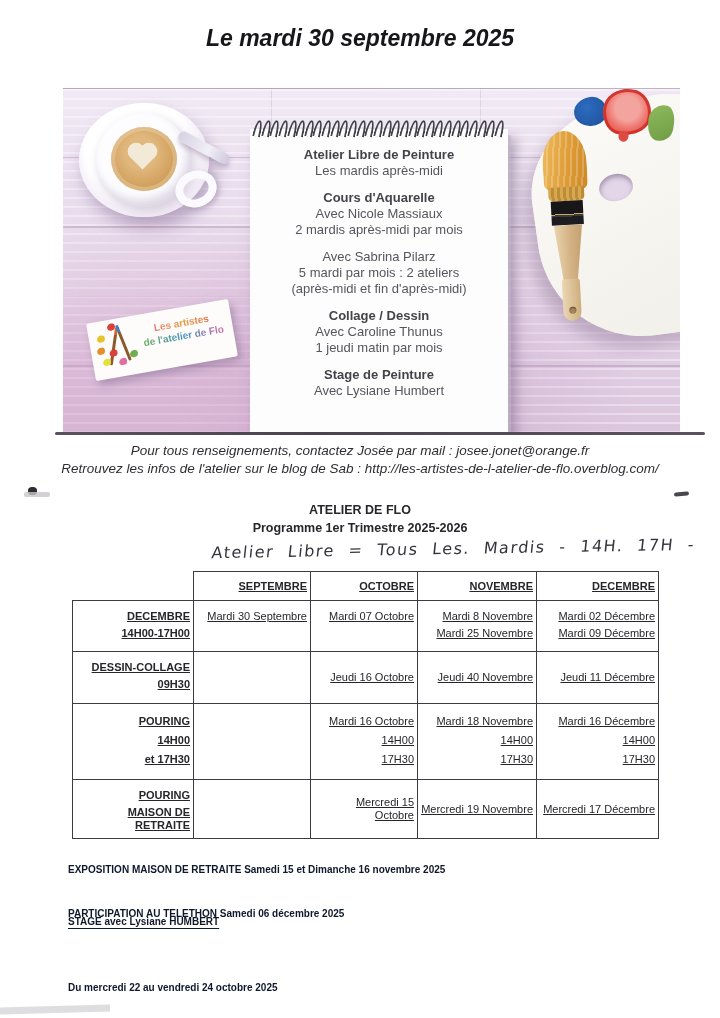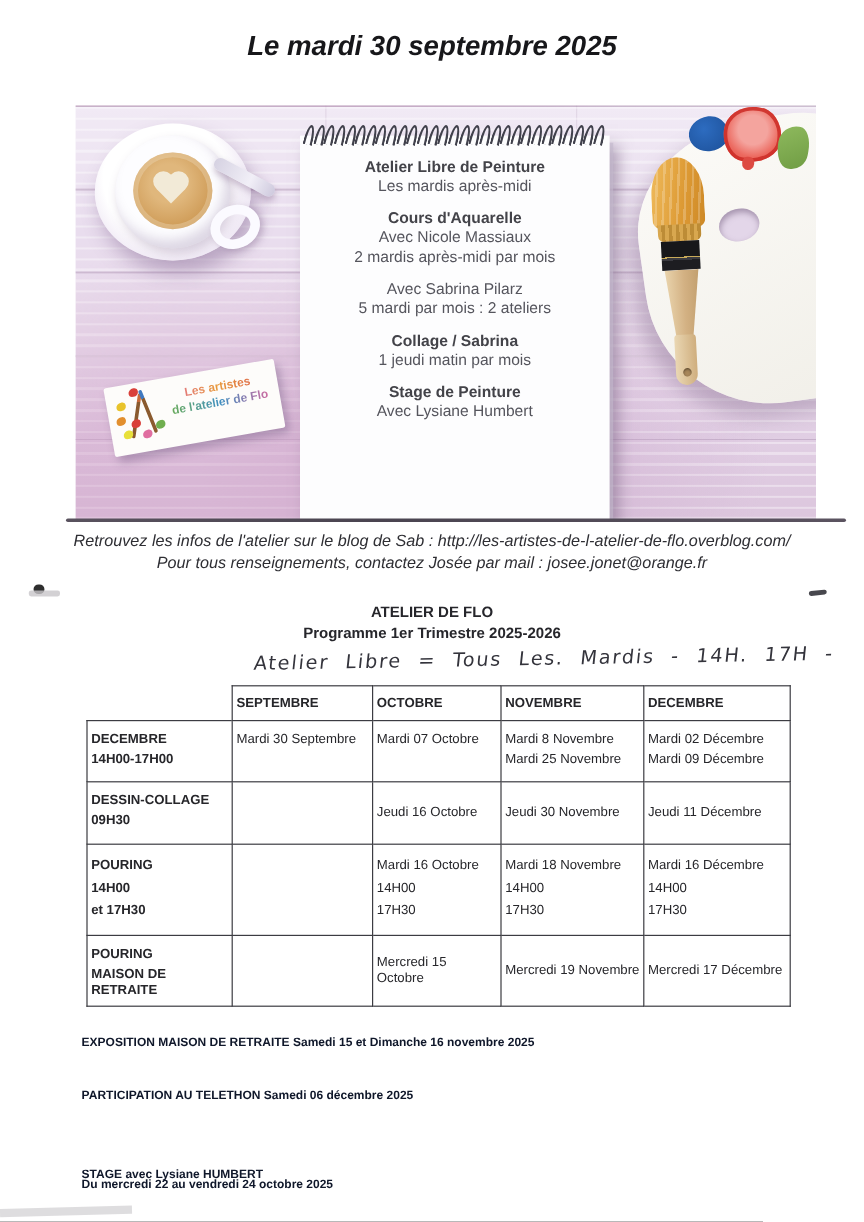--- a/index.html
+++ b/index.html
@@ -80,21 +80,21 @@
     background:linear-gradient(180deg,#17171a 0 54%,#c8aa5a 54% 58%,#3a3a40 58% 66%,#1d1d21 66% 100%);}
   .brush-neck{position:absolute;left:6px;top:94px;width:32px;height:56px;
     clip-path:polygon(6% 0,94% 0,72% 100%,28% 100%);
     background:linear-gradient(90deg,#ecd8b2,#d3b183 55%,#c09d6c);}
   .brush-stick{position:absolute;left:13px;top:148px;width:18px;height:42px;border-radius:3px 3px 9px 9px;
     background:linear-gradient(90deg,#ead7b3,#cfae7e);}
   .brush-hole{position:absolute;left:19px;top:176px;width:7px;height:7px;border-radius:50%;
     background:#a8875a;box-shadow:inset 0 1px 2px rgba(0,0,0,.45);}
 
   
-  .notepad{position:absolute;left:187px;top:24px;width:258px;height:343px;background:#fdfdfe;
+  .notepad{position:absolute;left:187px;top:40px;width:258px;height:343px;background:#fdfdfe;
     box-shadow:4px 5px 0 -1px rgba(195,185,205,.65), 7px 9px 12px rgba(110,85,120,.5);}
   .spiral{position:absolute;left:4px;top:-9px;right:4px;display:flex;justify-content:space-between;}
   .loop{width:8px;height:17px;border:2.4px solid #41414c;border-bottom:none;
     border-radius:50% 50% 0 0/95% 95% 0 0;transform:rotate(14deg);box-sizing:border-box;}
   .np-sections{position:absolute;left:6px;right:6px;top:18px;text-align:center;color:#4a4a52;}
   .np-sec{margin-bottom:11px;}
   .np-title{font-weight:bold;font-size:13px;line-height:16px;color:#434349;}
   .np-line{font-size:13px;line-height:16px;color:#55555d;}
 
   
@@ -103,32 +103,32 @@
 
   
   .prog{position:absolute;top:501px;left:0;width:100%;text-align:center;font-weight:bold;
     font-size:12.5px;line-height:18px;color:#26262b;}
   .handwriting{position:absolute;left:212px;top:539px;font-family:"DejaVu Sans",sans-serif;
     font-size:16px;color:#34343c;letter-spacing:1.5px;word-spacing:7px;white-space:nowrap;
     transform:skewX(-7deg) rotate(-1deg);}
 
   
   .sched{position:absolute;left:72px;top:571px;border-collapse:collapse;table-layout:fixed;}
-  .sched th,.sched td{border:1.2px solid #3c3c42;font-size:11px;color:#26262a;text-align:left;
-    padding:2px 3px;vertical-align:middle;}
+  .sched th,.sched td{border:1.2px solid #3c3c42;font-size:11px;color:#26262a;text-align:right;
+    padding:2px 3px;vertical-align:middle;text-decoration:underline;}
   .sched th{font-weight:bold;height:24px;}
   .sched td.corner{border:none;background:transparent;}
   .sched td.vtop{vertical-align:top;padding-top:5px;}
   .sched .cl{margin:4px 0;line-height:13px;}
   .sched td.act{font-weight:bold;}
   .sched tr.r3 .cl{margin:6px 0;}
 
   
   .foot{position:absolute;left:68px;font-weight:bold;font-size:10px;color:#0f172a;white-space:nowrap;}
-  .f1{top:864px;} .f2{top:908px;} .f3{top:974px;text-underline-offset:3px;} .f4{top:982px;}
+  .f1{top:864px;} .f2{top:908px;} .f3{top:916px;text-decoration:underline;text-underline-offset:3px;} .f4{top:982px;}
 
   
   .art1{position:absolute;left:28px;top:487px;width:9px;height:8px;background:#2e2e2e;border-radius:45%;}
   .art2{position:absolute;left:674px;top:492px;width:15px;height:4px;background:#47474d;transform:rotate(-6deg);border-radius:2px;}
   .art3{position:absolute;left:24px;top:492px;width:26px;height:5px;background:#c8c6c9;border-radius:2px;opacity:.8;}
   .art4{position:absolute;left:0px;top:1006px;width:110px;height:7px;background:#d6d4d7;transform:rotate(-1.5deg);opacity:.8;}
 </style>
 </head>
 <body>
 
@@ -215,38 +215,40 @@
             <div class="np-line">Les mardis après-midi</div>
           </div>
           <div class="np-sec">
             <div class="np-title">Cours d'Aquarelle</div>
             <div class="np-line">Avec Nicole Massiaux</div>
             <div class="np-line">2 mardis après-midi par mois</div>
           </div>
           <div class="np-sec">
             <div class="np-line">Avec Sabrina Pilarz</div>
             <div class="np-line">5 mardi par mois : 2 ateliers</div>
-          </div>
-          <div class="np-sec">
-            <div class="np-title">Collage / Sabrina</div>
+            <div class="np-line">(après-midi et fin d'après-midi)</div>
+          </div>
+          <div class="np-sec">
+            <div class="np-title">Collage / Dessin</div>
+            <div class="np-line">Avec Caroline Thunus</div>
             <div class="np-line">1 jeudi matin par mois</div>
           </div>
           <div class="np-sec">
             <div class="np-title">Stage de Peinture</div>
             <div class="np-line">Avec Lysiane Humbert</div>
           </div>
         </div>
     </div>
   </div>
 
   <div class="photo-bottom-line"></div>
 
   <div class="contact">
+    <div>Pour tous renseignements, contactez Josée par mail : josee.jonet@orange.fr</div>
     <div>Retrouvez les infos de l'atelier sur le blog de Sab : http://les-artistes-de-l-atelier-de-flo.overblog.com/</div>
-    <div>Pour tous renseignements, contactez Josée par mail : josee.jonet@orange.fr</div>
   </div>
 
   <div class="prog">
     <div>ATELIER DE FLO</div>
     <div>Programme 1er Trimestre 2025-2026</div>
   </div>
 
   <div class="handwriting">Atelier Libre = Tous Les. Mardis -  14H. 17H -</div>
 
   <table class="sched">
@@ -290,21 +292,21 @@
         <tr style="height: 52px;">
           <td class="act vtop">
             <div class="cl">DESSIN-COLLAGE</div>
             <div class="cl">09H30</div>
           </td>
           <td></td>
           <td>
             <div class="cl">Jeudi 16 Octobre</div>
           </td>
           <td>
-            <div class="cl">Jeudi 30 Novembre</div>
+            <div class="cl">Jeudi 40 Novembre</div>
           </td>
           <td>
             <div class="cl">Jeudi 11 Décembre</div>
           </td>
         </tr>
         <tr class="r3" style="height: 76px;">
           <td class="act vtop">
             <div class="cl">POURING</div>
             <div class="cl">14H00</div>
             <div class="cl">et 17H30</div>

